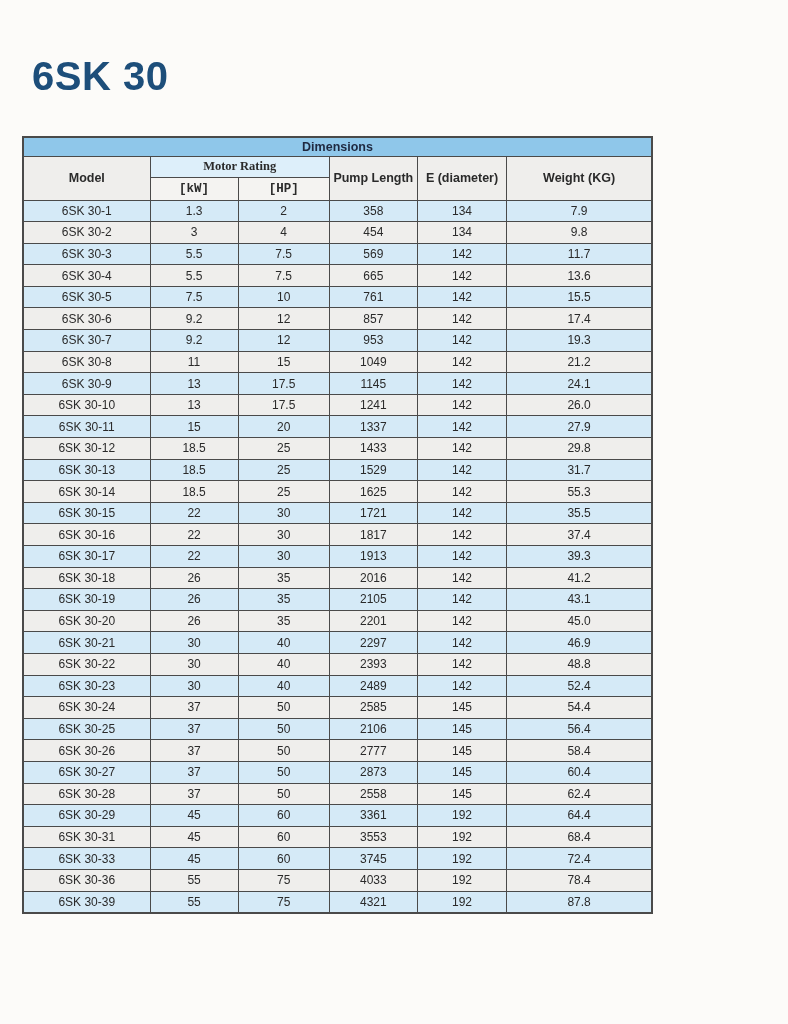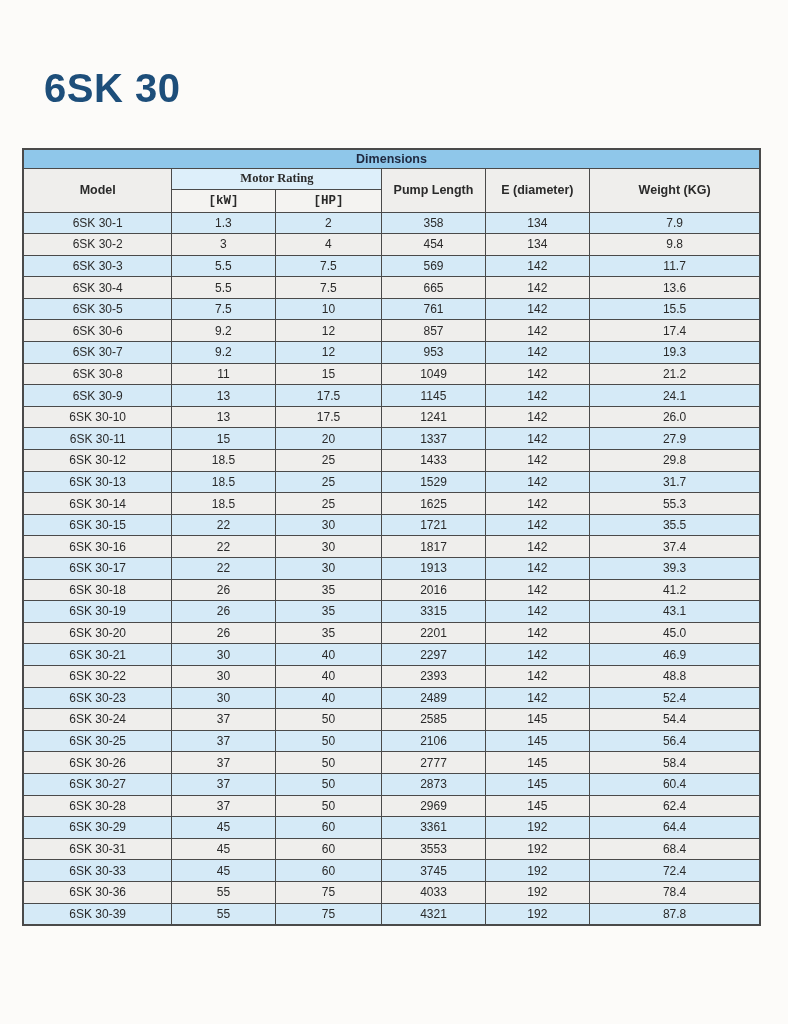--- a/index.html
+++ b/index.html
@@ -25,31 +25,31 @@
     height: 1024px;
     position: relative;
     background: var(--page-bg);
     font-family: "Liberation Sans", sans-serif;
     overflow: hidden;
   }
   .page-title {
     position: absolute;
     left: 28px;
     top: 50px;
-    margin: 16px;
+    margin: 4px;
     font-size: 40px;
     font-weight: bold;
     letter-spacing: 0.5px;
     color: var(--title-text);
   }
   table.dim-table {
     position: absolute;
     left: 22px;
-    top: 148px;
-    width: 739px;
+    top: 136px;
+    width: 631px;
     border-collapse: collapse;
     table-layout: fixed;
   }
   table.dim-table th,
   table.dim-table td {
     border: 1px solid var(--border);
     text-align: center;
     vertical-align: middle;
     color: var(--cell-text);
     padding: 0;
@@ -252,21 +252,21 @@
         <td>26</td>
         <td>35</td>
         <td>2016</td>
         <td>142</td>
         <td>41.2</td>
       </tr>
       <tr>
         <td>6SK 30-19</td>
         <td>26</td>
         <td>35</td>
-        <td>3315</td>
+        <td>2105</td>
         <td>142</td>
         <td>43.1</td>
       </tr>
       <tr>
         <td>6SK 30-20</td>
         <td>26</td>
         <td>35</td>
         <td>2201</td>
         <td>142</td>
         <td>45.0</td>
@@ -324,21 +324,21 @@
         <td>37</td>
         <td>50</td>
         <td>2873</td>
         <td>145</td>
         <td>60.4</td>
       </tr>
       <tr>
         <td>6SK 30-28</td>
         <td>37</td>
         <td>50</td>
-        <td>2969</td>
+        <td>2558</td>
         <td>145</td>
         <td>62.4</td>
       </tr>
       <tr>
         <td>6SK 30-29</td>
         <td>45</td>
         <td>60</td>
         <td>3361</td>
         <td>192</td>
         <td>64.4</td>

